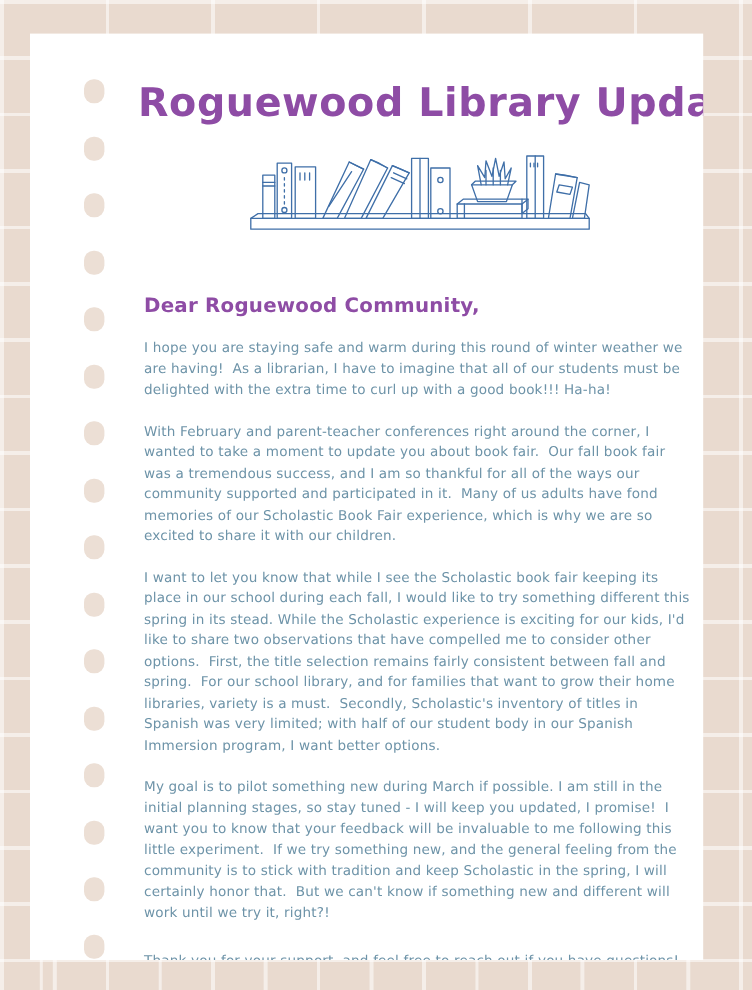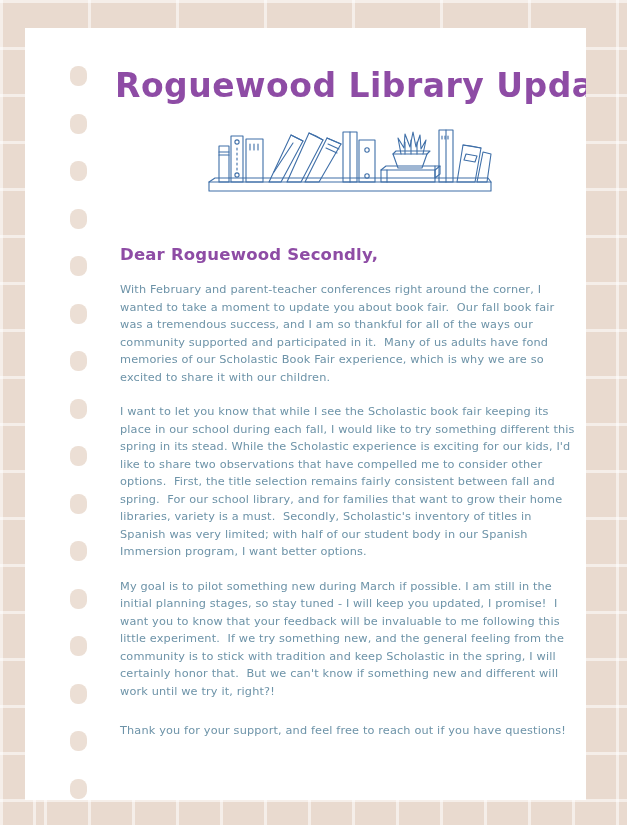--- a/index.html
+++ b/index.html
@@ -207,22 +207,23 @@
       <path d="M241 18 L241 70"></path>
       <path d="M237 24 L237 27 M240 24 L240 27 M243 24 L243 27"></path>
 
       <path d="M252 70 L258 33 L276 36 L270 70 Z"></path>
       <path d="M258 33 L266 34 L276 36"></path>
       <path d="M261 42 L272 44 L270 50 L259 48 Z"></path>
 
       <path d="M272 70 L278 40 L286 42 L282 70 Z"></path>
     </svg>
 
-    <div id="greeting">Dear Roguewood Secondly,</div>
-
+    <div id="greeting">Dear Roguewood Community,</div>
+
+    <p class="para">I hope you are staying safe and warm during this round of winter weather we are having!  As a librarian, I have to imagine that all of our students must be delighted with the extra time to curl up with a good book!!! Ha-ha!</p>
     <p class="para">With February and parent-teacher conferences right around the corner, I wanted to take a moment to update you about book fair.  Our fall book fair was a tremendous success, and I am so thankful for all of the ways our community supported and participated in it.  Many of us adults have fond memories of our Scholastic Book Fair experience, which is why we are so excited to share it with our children.</p>
     <p class="para">I want to let you know that while I see the Scholastic book fair keeping its place in our school during each fall, I would like to try something different this spring in its stead. While the Scholastic experience is exciting for our kids, I'd like to share two observations that have compelled me to consider other options.  First, the title selection remains fairly consistent between fall and spring.  For our school library, and for families that want to grow their home libraries, variety is a must.  Secondly, Scholastic's inventory of titles in Spanish was very limited; with half of our student body in our Spanish Immersion program, I want better options.</p>
     <p class="para">My goal is to pilot something new during March if possible. I am still in the initial planning stages, so stay tuned - I will keep you updated, I promise!  I want you to know that your feedback will be invaluable to me following this  little experiment.  If we try something new, and the general feeling from the community is to stick with tradition and keep Scholastic in the spring, I will certainly honor that.  But we can't know if something new and different will work until we try it, right?!</p>
 
     <div id="closing">Thank you for your support, and feel free to reach out if you have questions!</div>
 
   </div>
 </div>
 
 </body></html>

